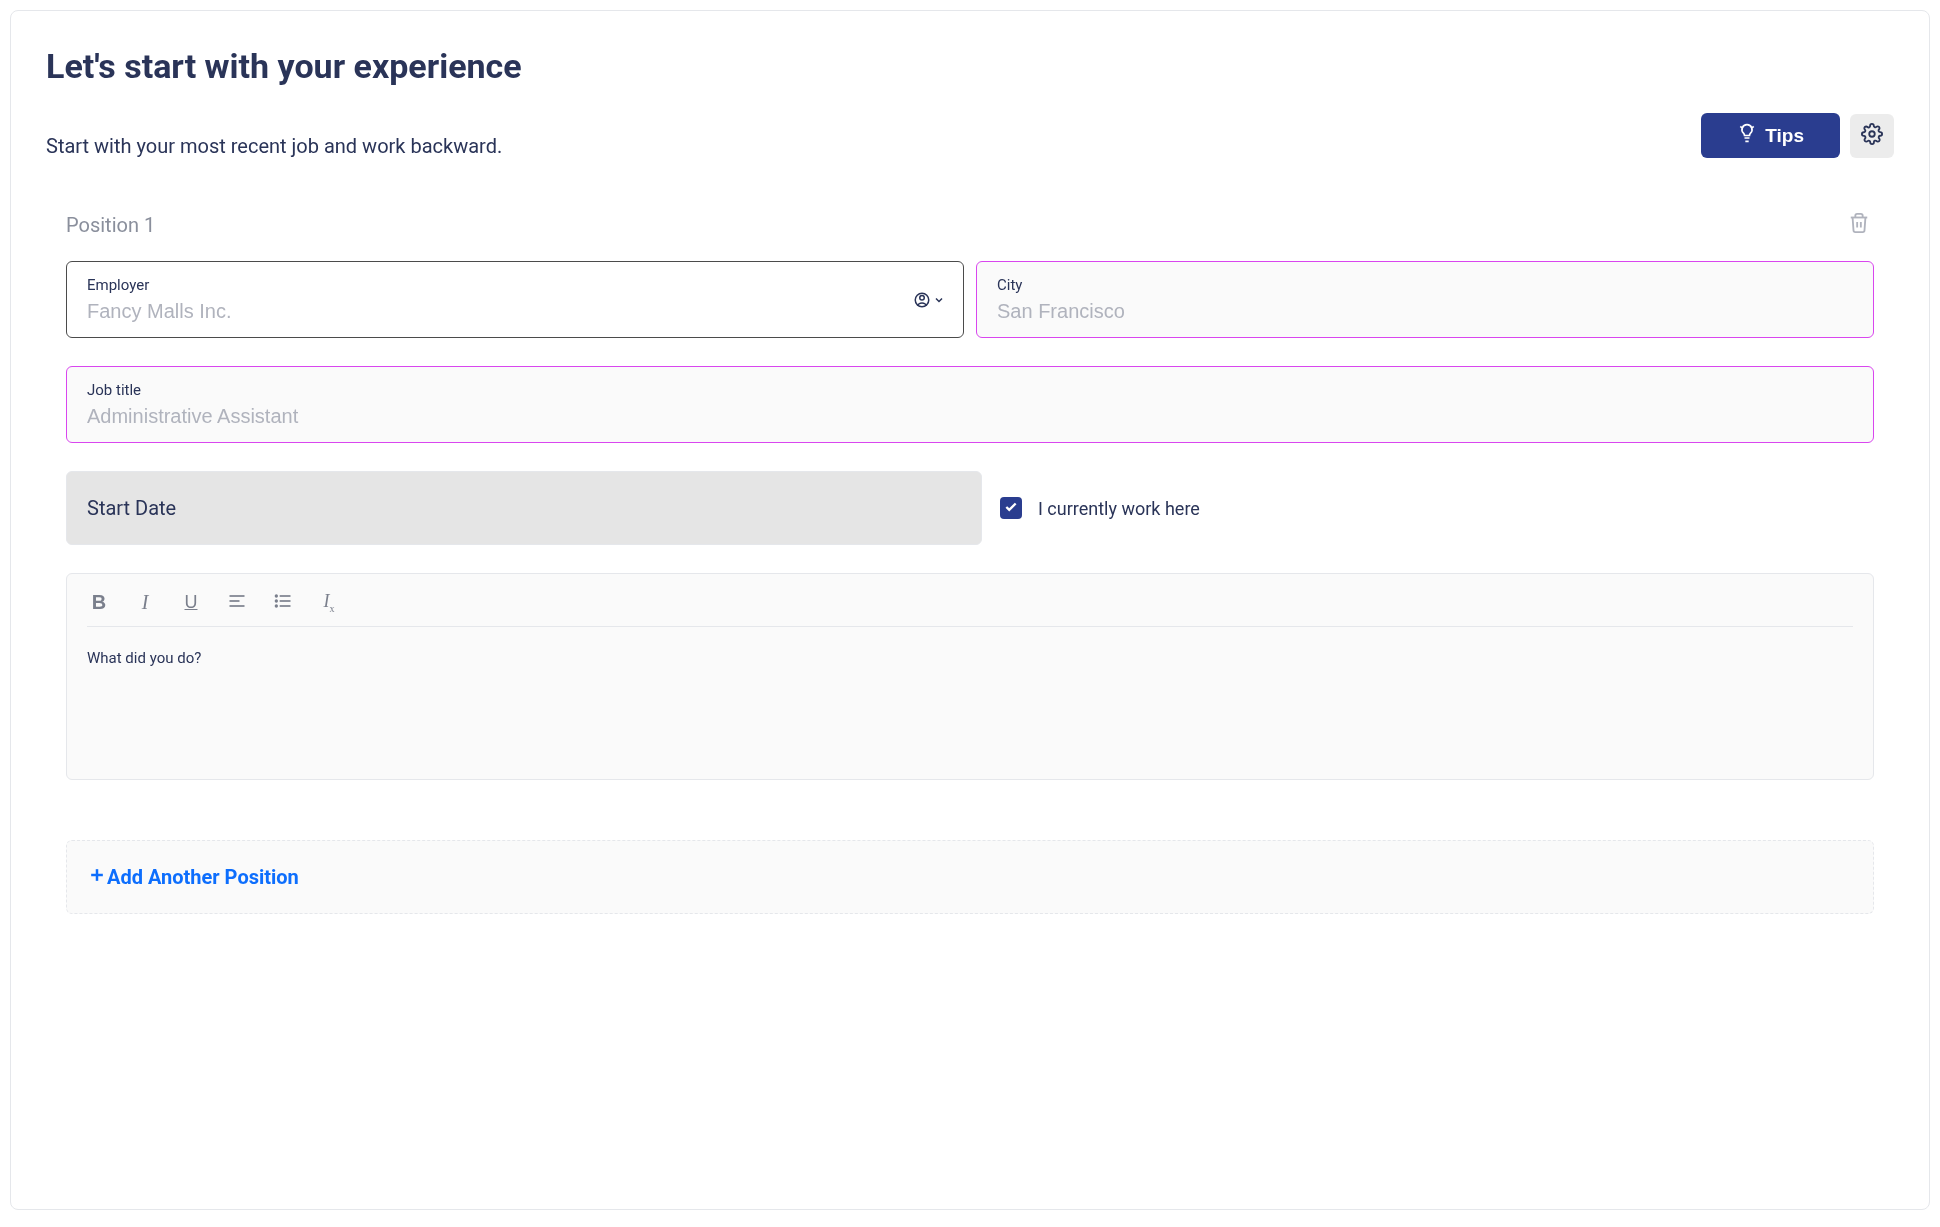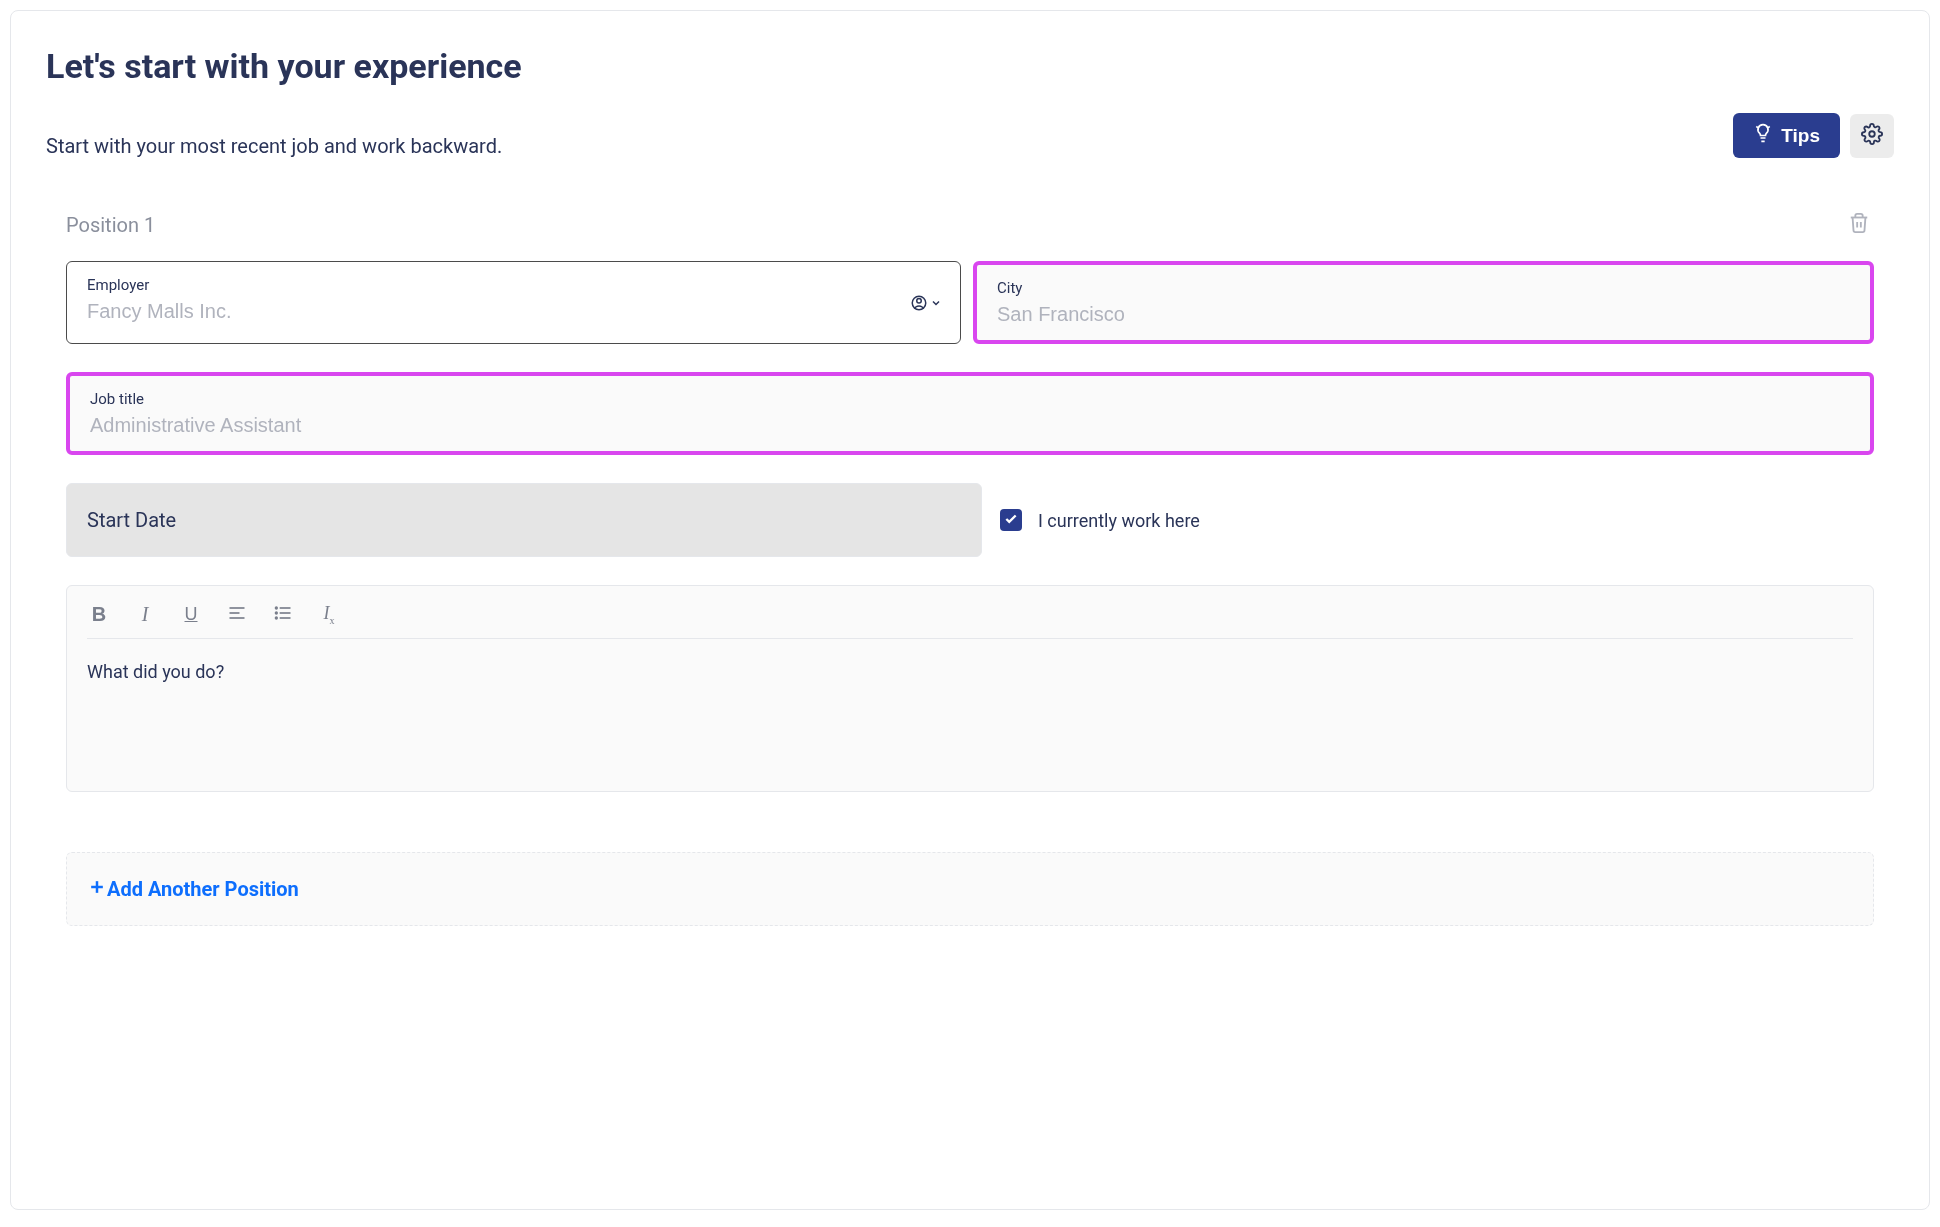--- a/index.html
+++ b/index.html
@@ -38,21 +38,21 @@
       align-items: center;
     }
     .tips-btn {
       display: flex;
       align-items: center;
       gap: 8px;
       background: #2a3d8f;
       color: #fff;
       border: none;
       border-radius: 6px;
-      padding: 10px 20px;
+      padding: 10px 36px;
       font-size: 19px;
       font-weight: 600;
       cursor: pointer;
     }
     .gear-btn {
       background: #ececec;
       border: none;
       border-radius: 6px;
       width: 44px;
       height: 44px;
@@ -80,21 +80,21 @@
       color: #b0b3bd;
       padding: 4px;
     }
     .row {
       display: flex;
       gap: 12px;
       margin-bottom: 28px;
     }
     .field {
       flex: 1;
-      border: 4px solid #d946ef;
+      border: 1px solid #d946ef;
       border-radius: 6px;
       background: #fafafa;
       padding: 14px 20px;
       position: relative;
     }
     .field.active {
       border: 1px solid #4b4b4b;
       background: #fff;
     }
     .field-label {
@@ -169,21 +169,21 @@
       border: none;
       cursor: pointer;
       color: #7a7f8c;
       display:flex;
       align-items:center;
       justify-content:center;
       width:24px;
       height:24px;
     }
     .editor-content {
-      font-size: 18px;
+      font-size: 15px;
       color: #2a3458;
       min-height: 110px;
     }
     .add-position {
       border: 1px dashed #e5e7eb;
       border-radius: 6px;
       background: #fafafa;
       padding: 24px 20px;
       display: flex;
       align-items: center;

